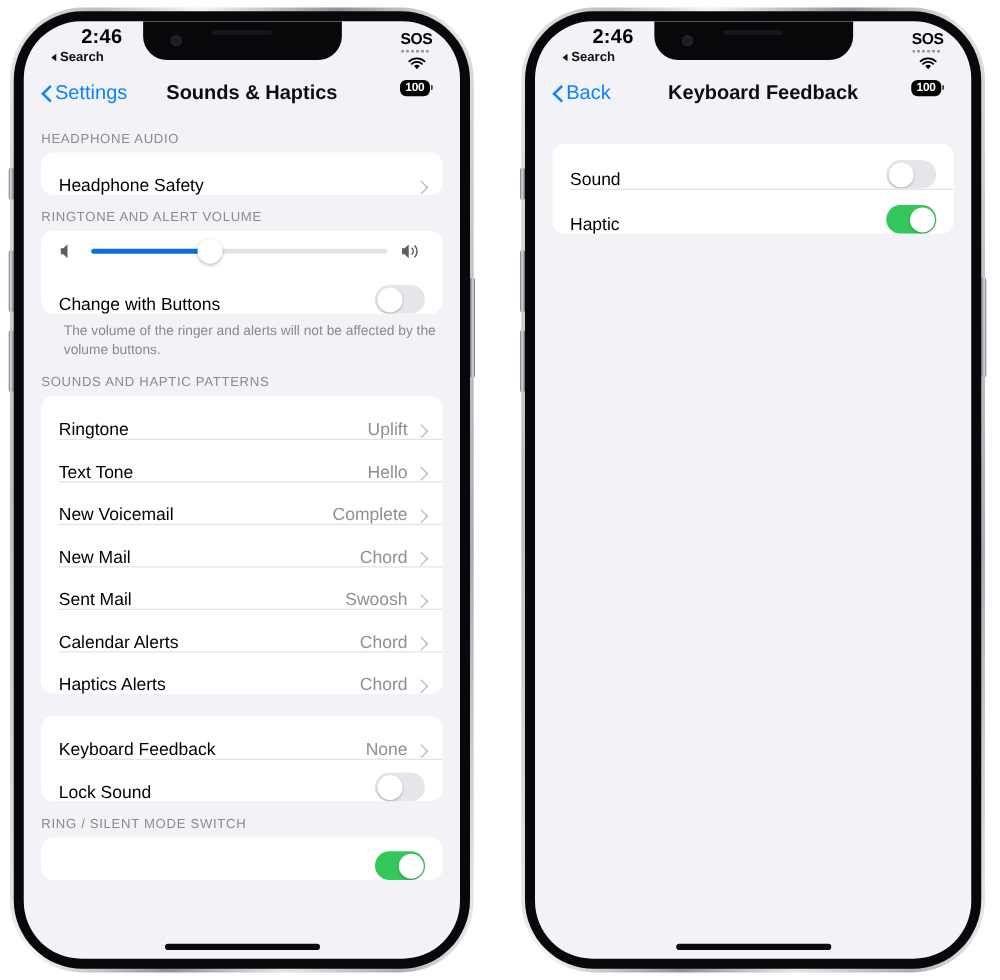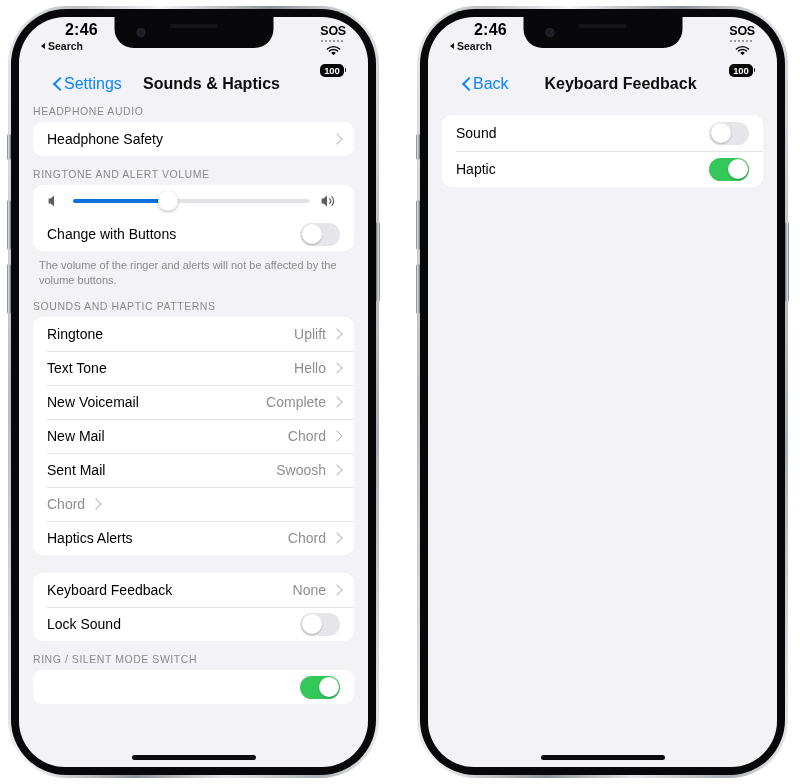--- a/index.html
+++ b/index.html
@@ -155,23 +155,22 @@
     letter-spacing: -.2px;
   }
   .batt-wrap { display: flex; align-items: center; gap: 1px; }
   .batt-nub { width: 1.5px; height: 4px; background: #000; border-radius: 0 1px 1px 0; }
 
   
   .navbar {
     position: relative;
     height: 36px;
     display: flex;
-    align-items: flex-end;
+    align-items: center;
     padding: 0 14px;
-    margin-left: 20px;
   }
   .nav-back {
     display: flex;
     align-items: center;
     gap: 3px;
     color: #0a84ff;
     font-size: 16px;
     cursor: pointer;
   }
   .chev-left {
@@ -212,21 +211,21 @@
     text-transform: uppercase;
   }
   .card {
     background: #fff;
     margin: 0 14px;
     border-radius: 10px;
     overflow: hidden;
   }
   .row {
     display: flex;
-    align-items: center;
+    align-items: flex-end;
     min-height: 34px;
     padding: 0 14px;
     position: relative;
     background: #fff;
   }
   .row + .row::before {
     content: "";
     position: absolute;
     left: 14px; right: 0; top: 0;
     height: 1px;
@@ -307,21 +306,21 @@
     border-radius: 50%;
     background: #fff;
     box-shadow: 0 1px 3px rgba(0,0,0,.30);
     transform: translate(-50%,-50%);
   }
 
   .footnote {
     font-size: 11px;
     color: #8a8a8e;
     line-height: 1.38;
-    padding: 7px 18px 0 20px;
+    padding: 7px 18px 0 32px;
   }
 
   .gap { height: 18px; }
 
   
   .home-ind {
     position: absolute;
     bottom: 7px; left: 50%;
     transform: translateX(-50%);
     width: 124px; height: 5px;
@@ -435,20 +434,21 @@
             <span class="row-label">New Mail</span>
             <span class="row-value">Chord</span>
             <span class="chev-right"></span>
           </div>
           <div class="row">
             <span class="row-label">Sent Mail</span>
             <span class="row-value">Swoosh</span>
             <span class="chev-right"></span>
           </div>
           <div class="row">
+            <span class="row-label">Calendar Alerts</span>
             <span class="row-value">Chord</span>
             <span class="chev-right"></span>
           </div>
           <div class="row">
             <span class="row-label">Haptics Alerts</span>
             <span class="row-value">Chord</span>
             <span class="chev-right"></span>
           </div>
         </div>
 

